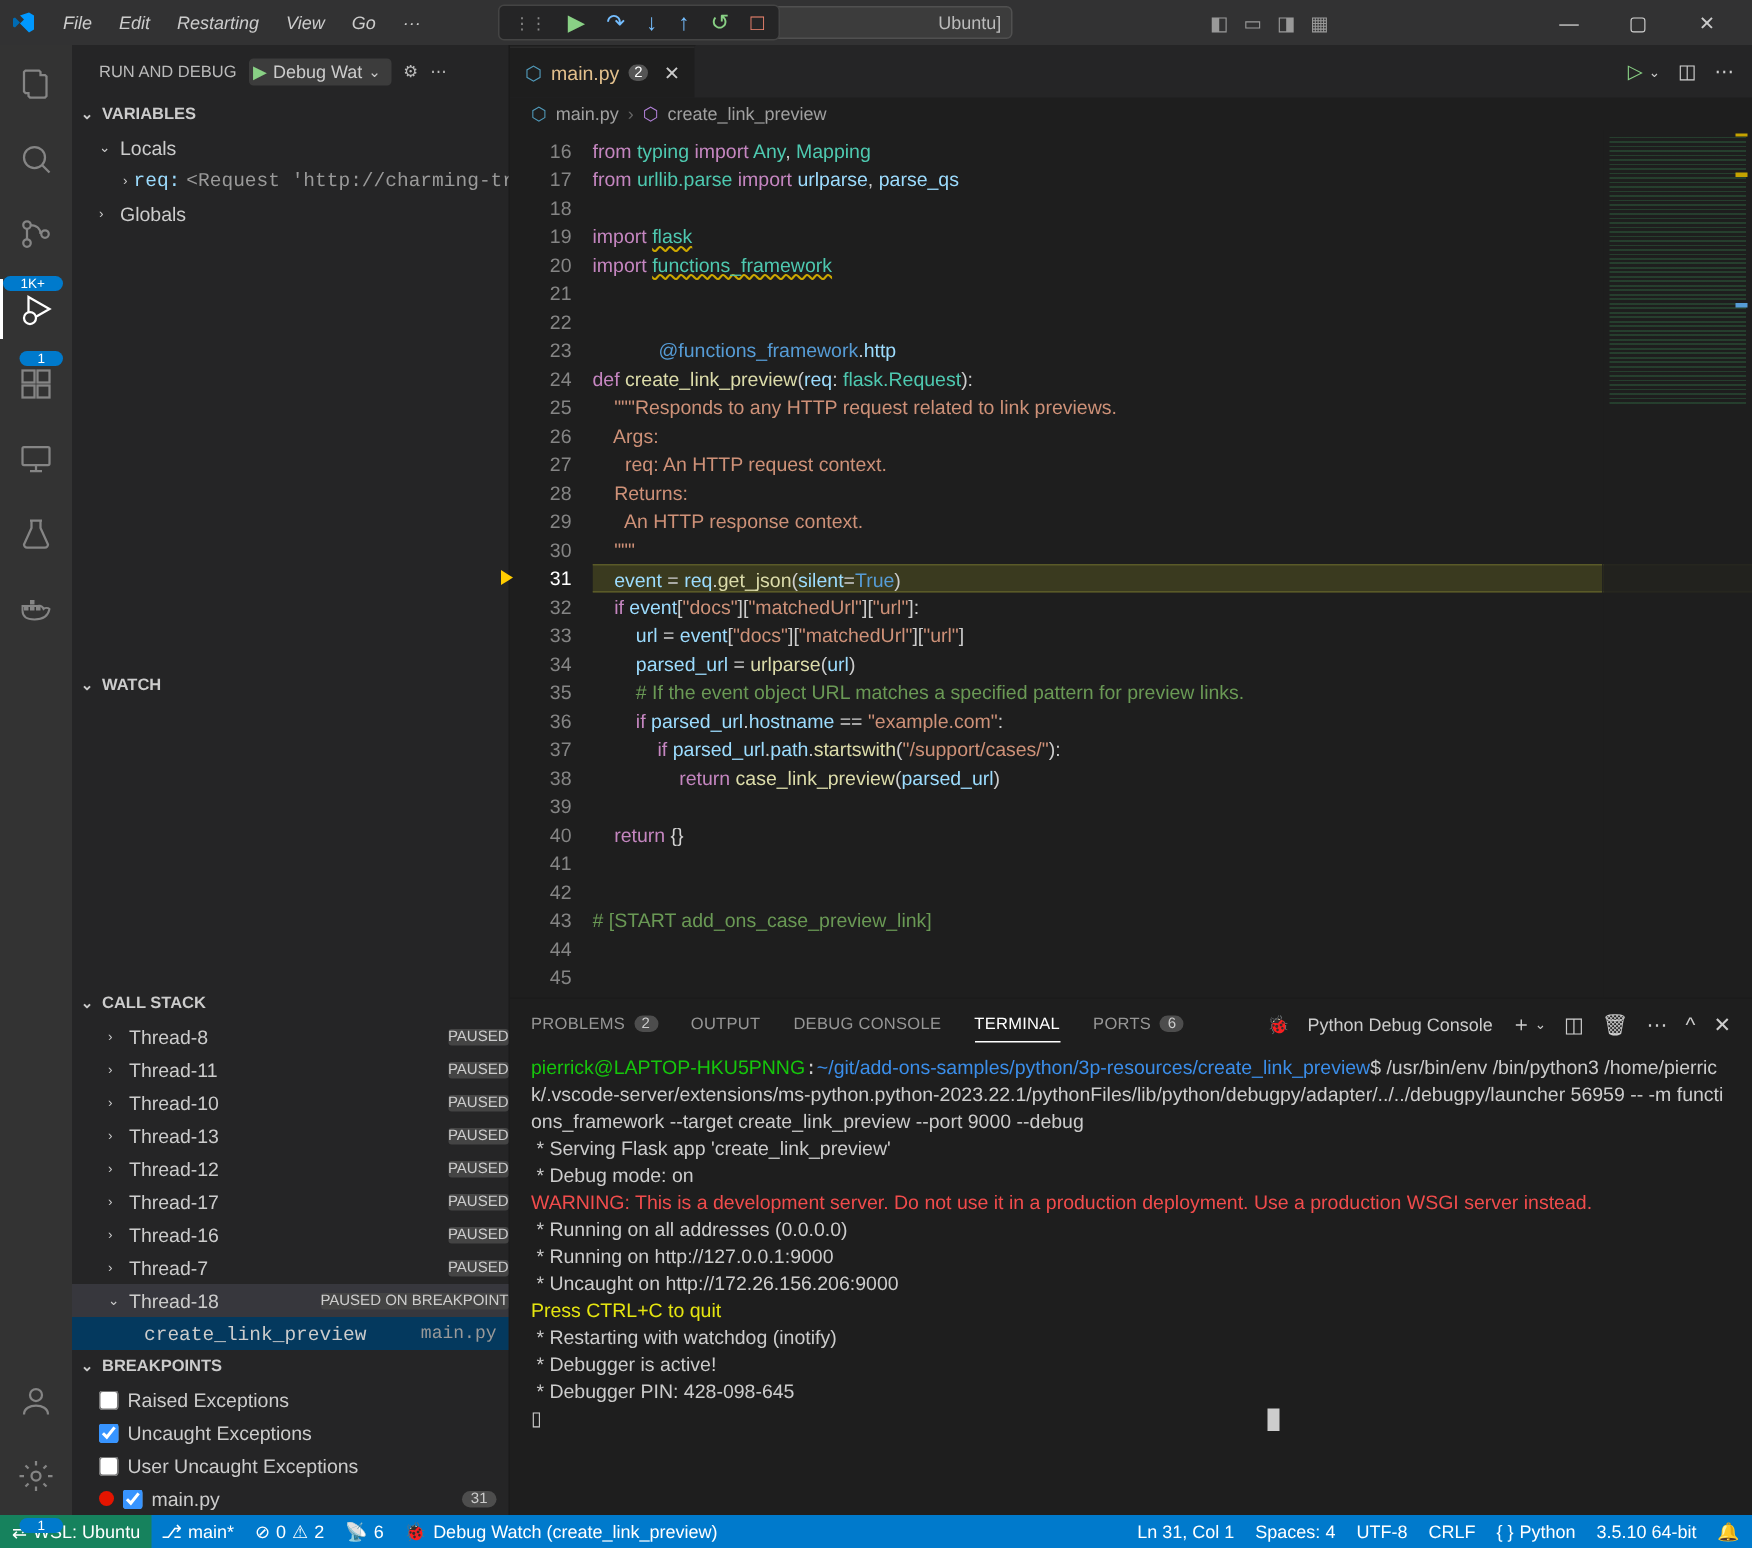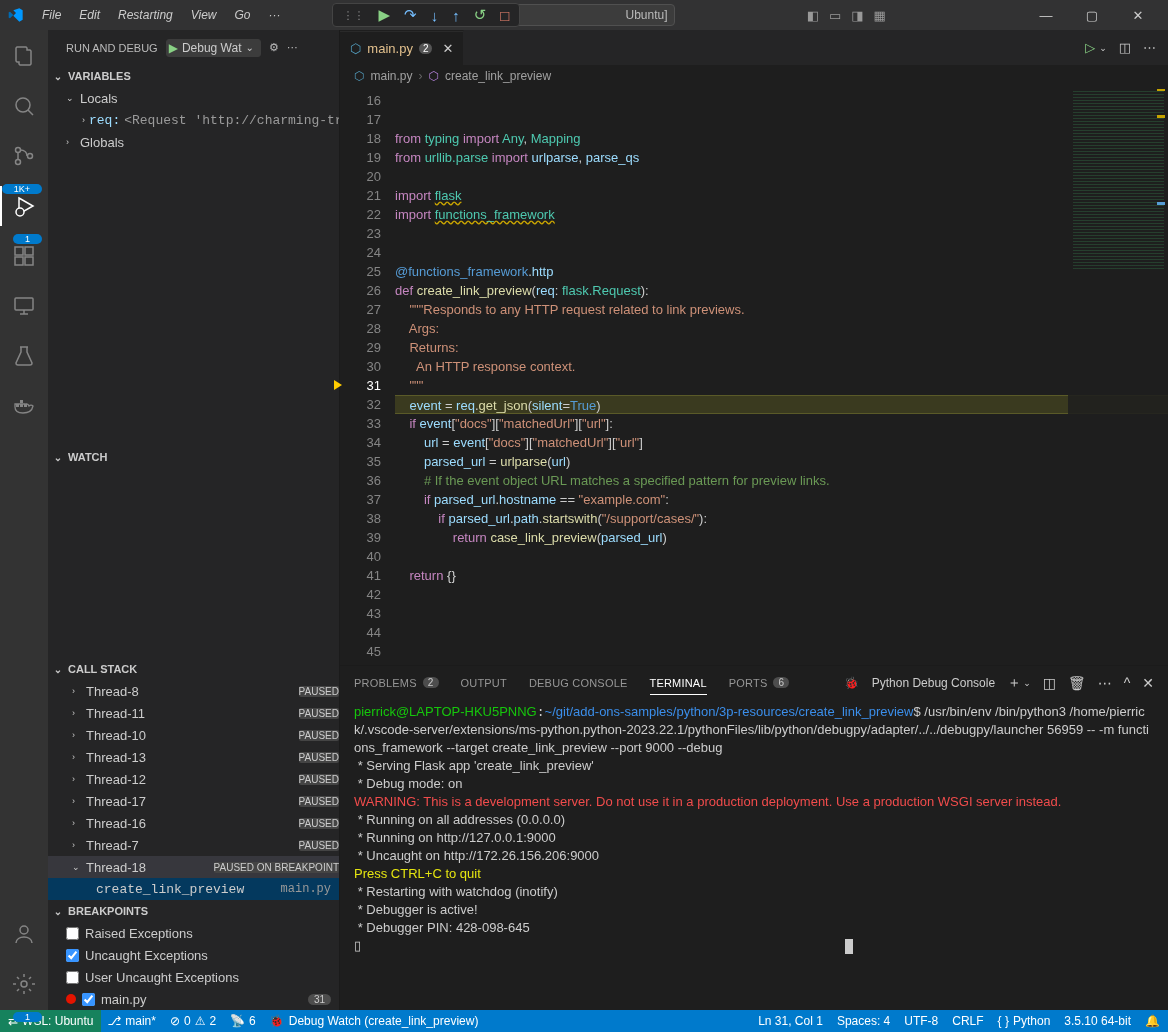--- a/index.html
+++ b/index.html
@@ -71,21 +71,21 @@
 .gutter .bp-ind { position:absolute; left:-6px; top:4px; width:0;height:0; border-top:5px solid transparent; border-bottom:5px solid transparent; border-left:8px solid #ffcc00;}
 .code { flex:1; padding:4px 0; font-size:13px; line-height:19px; min-width:0; overflow:hidden;}
 .code .line { height:19px; white-space:pre;}
 .hl-line { background:#3a3a1f; border-top:1px solid #5a5a28; border-bottom:1px solid #5a5a28;}
 .minimap { width:100px; position:absolute; top:0; right:0; bottom:0; background:linear-gradient(#1e1e1e,#1e1e1e); opacity:.85; border-left:1px solid #1e1e1e;}
 .minimap::before{ content:""; position:absolute; top:4px; left:4px; right:4px; height:180px; background:repeating-linear-gradient(#2e5e3d 0 1px, transparent 1px 3px); opacity:.6;}
 .scroll-ind{ position:absolute; right:0; top:0; bottom:0; width:14px;}
 .scroll-ind .mark{ position:absolute; left:3px; width:8px; height:3px; background:#c5a300;}
 
 
-.kw{color:#c586c0;} .mod{color:#4ec9b0;} .fn{color:#dcdcaa;} .str{color:#ce9178;} .cm{color:#6a9955;} .id{color:#9cdcfe;} .num{color:#569cd6;} .op{color:#d4d4d4;} .dec{color:#569cd6;}
+.kw{color:#c586c0;} .mod{color:#4ec9b0;} .fn{color:#dcdcaa;} .str{color:#ce9178;} .cm{color:#6a9955;} .id{color:#9cdcfe;} .num{color:#569cd6;} .op{color:#d4d4d4;} .dec{color:#569cd6;margin-left:44px;}
 
 
 .panel { height:345px; border-top:1px solid #1b1b1b; display:flex; flex-direction:column; background:#1e1e1e;}
 .panel-tabs { height:33px; display:flex; align-items:center; padding:0 14px; gap:22px; font-size:11px; color:#969696;}
 .panel-tabs .ptab { display:flex; align-items:center; gap:6px; letter-spacing:.2px; cursor:pointer;}
 .panel-tabs .ptab.active { color:#fff; border-bottom:1px solid #fff; padding-bottom:5px; margin-bottom:-6px;}
 .panel-tabs .badge { background:#4d4d4d; color:#ccc; border-radius:8px; font-size:10px; padding:0 5px;}
 .panel-tabs .right { margin-left:auto; display:flex; align-items:center; gap:12px; color:#ccc; font-size:12px;}
 .panel-tabs .right .ico-s { font-size:14px;}
 
@@ -400,35 +400,37 @@
           <div class="line"><span class="kw">from</span> <span class="mod">urllib.parse</span> <span class="kw">import</span> <span class="id">urlparse</span>, <span class="id">parse_qs</span></div>
           <div class="line"></div>
           <div class="line"><span class="kw">import</span> <span class="mod" style="text-decoration:underline wavy #cca700;">flask</span></div>
           <div class="line"><span class="kw">import</span> <span class="mod" style="text-decoration:underline wavy #cca700;">functions_framework</span></div>
           <div class="line"></div>
           <div class="line"></div>
           <div class="line"><span class="dec">@functions_framework</span>.<span class="id">http</span></div>
           <div class="line"><span class="kw">def</span> <span class="fn">create_link_preview</span>(<span class="id">req</span>: <span class="mod">flask.Request</span>):</div>
           <div class="line">    <span class="str">"""Responds to any HTTP request related to link previews.</span></div>
           <div class="line">    <span class="str">Args:</span></div>
+          <div class="line">      <span class="str">req: An HTTP request context.</span></div>
           <div class="line">    <span class="str">Returns:</span></div>
           <div class="line">      <span class="str">An HTTP response context.</span></div>
           <div class="line">    <span class="str">"""</span></div>
           <div class="line hl-line">    <span class="id">event</span> = <span class="id">req</span>.<span class="fn">get_json</span>(<span class="id">silent</span>=<span class="num">True</span>)</div>
           <div class="line">    <span class="kw">if</span> <span class="id">event</span>[<span class="str">"docs"</span>][<span class="str">"matchedUrl"</span>][<span class="str">"url"</span>]:</div>
           <div class="line">        <span class="id">url</span> = <span class="id">event</span>[<span class="str">"docs"</span>][<span class="str">"matchedUrl"</span>][<span class="str">"url"</span>]</div>
           <div class="line">        <span class="id">parsed_url</span> = <span class="fn">urlparse</span>(<span class="id">url</span>)</div>
           <div class="line">        <span class="cm"># If the event object URL matches a specified pattern for preview links.</span></div>
           <div class="line">        <span class="kw">if</span> <span class="id">parsed_url</span>.<span class="id">hostname</span> == <span class="str">"example.com"</span>:</div>
           <div class="line">            <span class="kw">if</span> <span class="id">parsed_url</span>.<span class="id">path</span>.<span class="fn">startswith</span>(<span class="str">"/support/cases/"</span>):</div>
           <div class="line">                <span class="kw">return</span> <span class="fn">case_link_preview</span>(<span class="id">parsed_url</span>)</div>
           <div class="line"></div>
           <div class="line">    <span class="kw">return</span> <span class="op">{}</span></div>
           <div class="line"></div>
           <div class="line"></div>
+          <div class="line"><span class="cm"># [START add_ons_case_preview_link]</span></div>
           <div class="line"></div>
           <div class="line"></div>
         </div>
       <div class="minimap"></div>
       <div class="scroll-ind">
         <div class="mark" style="top:2px;height:2px;background:#c5a300"></div>
         <div class="mark" style="top:28px"></div>
         <div class="mark" style="top:115px;background:#569cd6"></div>
       </div>
     </div>

